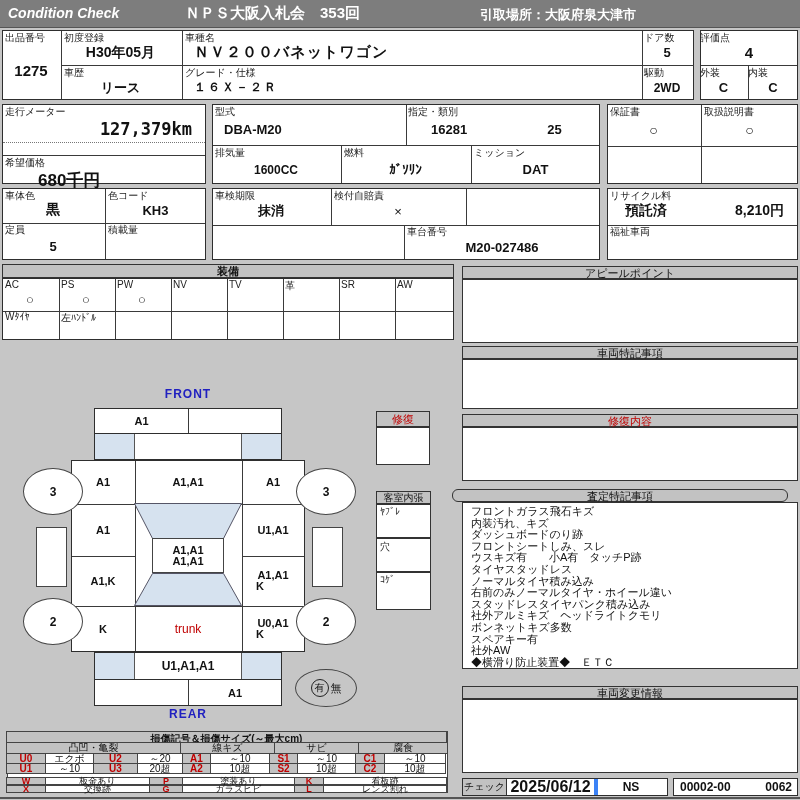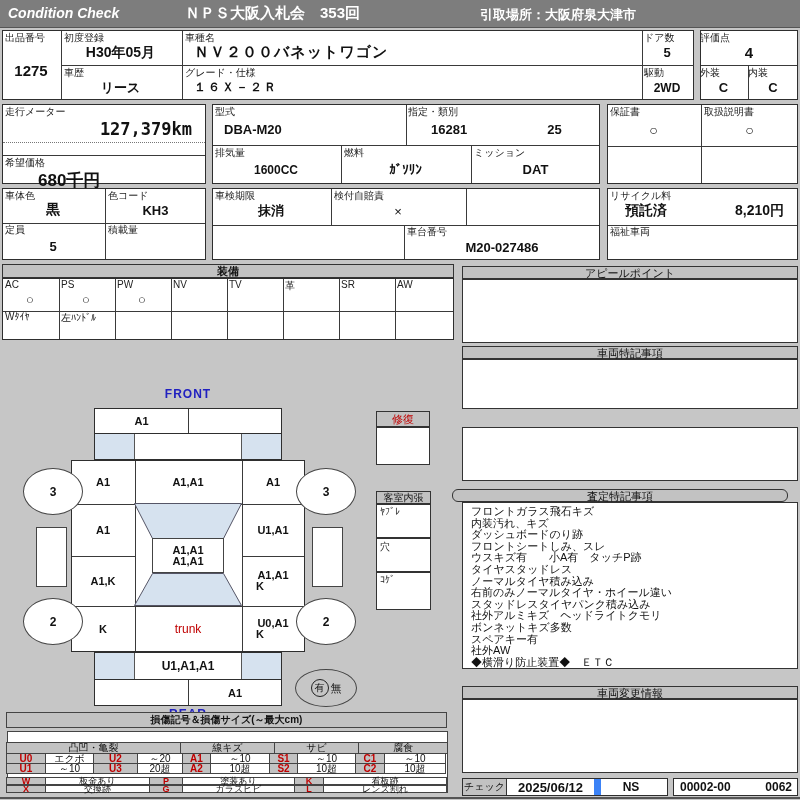--- a/index.html
+++ b/index.html
@@ -252,20 +252,21 @@
   <div class="cell" style="left:58px;top:310px;width:56px;height:30px;">
     <span class="lb">左ﾊﾝﾄﾞﾙ</span>
   </div>
 
   <div class="phdr" style="left:462px;top:266px;width:336px;height:13px;font-weight:normal;">アピールポイント</div>
   <div class="pbody" style="left:462px;top:279px;width:336px;height:64px;"></div>
 
   <div class="phdr" style="left:462px;top:346px;width:336px;height:13px;font-weight:normal;">車両特記事項</div>
   <div class="pbody" style="left:462px;top:359px;width:336px;height:50px;"></div>
 
+  <div class="phdr redtxt" style="left:462px;top:414px;width:336px;height:13px;font-weight:normal;">修復内容</div>
   <div class="pbody" style="left:462px;top:427px;width:336px;height:54px;"></div>
 
   <div class="phdr" style="left:452px;top:489px;width:336px;height:13px;font-weight:normal;border-radius:6px;">査定特記事項</div>
   <div class="pbody" style="left:462px;top:502px;width:336px;height:167px;padding:3px 8px;font-size:11px;line-height:11.6px;">
     <div>フロントガラス飛石キズ</div>
     <div>内装汚れ、キズ</div>
     <div>ダッシュボードのり跡</div>
     <div>フロントシートしみ、スレ</div>
     <div>ウスキズ有　　小A有　タッチP跡</div>
     <div>タイヤスタッドレス</div>
@@ -278,22 +279,22 @@
     <div>社外AW</div>
     <div>◆横滑り防止装置◆　ＥＴＣ</div>
   </div>
 
   <div class="phdr" style="left:462px;top:686px;width:336px;height:13px;font-weight:normal;">車両変更情報</div>
   <div class="pbody" style="left:462px;top:699px;width:336px;height:74px;"></div>
 
   <div class="box" style="left:462px;top:778px;width:206px;height:18px;">
     <div style="position:absolute;left:0;top:0;width:43px;height:16px;background:#c2c2c2;border-right:1px solid #333;
                 font-size:10px;display:flex;align-items:center;justify-content:center;">チェック</div>
-    <div style="position:absolute;left:44px;top:0;width:87px;height:16px;border-right:7px solid #3b82f6;
-                font-size:13px;font-weight:bold;display:flex;align-items:center;justify-content:center;">2025/06/12</div>
+    <div style="position:absolute;left:44px;top:0;width:87px;height:16px;border-right:4px solid #3b82f6;
+                font-size:16px;font-weight:bold;display:flex;align-items:center;justify-content:center;">2025/06/12</div>
     <div style="position:absolute;left:132px;top:0;width:72px;height:16px;font-size:12px;font-weight:bold;
                 display:flex;align-items:center;justify-content:center;">NS</div>
   </div>
   <div class="box" style="left:673px;top:778px;width:125px;height:18px;">
     <span style="position:absolute;left:6px;top:1px;font-size:12px;font-weight:bold;">00002-00</span>
     <span style="position:absolute;right:5px;top:1px;font-size:12px;font-weight:bold;">0062</span>
   </div>
 
   <div class="dcell bluetxt" style="left:138px;top:387px;width:100px;height:13px;font-size:12px;letter-spacing:1px;">FRONT</div>
 
@@ -379,21 +380,21 @@
     <span class="lb">ﾔﾌﾞﾚ</span>
   </div>
   <div class="pbody" style="left:376px;top:538px;width:55px;height:34px;">
     <span class="lb">穴</span>
   </div>
   <div class="pbody" style="left:376px;top:572px;width:55px;height:38px;">
     <span class="lb">ｺｹﾞ</span>
   </div>
 
   <div class="box" style="left:7px;top:731px;width:441px;height:62px;border-color:#444;background:#fff;"></div>
-  <div class="lgrow" style="left:7px;top:712px;width:441px;height:16px;">
+  <div class="lgrow" style="left:7px;top:731px;width:441px;height:16px;">
     <div class="lgc gray" style="width:441px;font-weight:bold;">損傷記号＆損傷サイズ(～最大cm)</div>
   </div>
   <div class="lgrow" style="left:7px;top:742px;width:441px;height:12px;">
     <div class="lgc gray" style="width:178px;">凸凹・亀裂</div>
     <div class="lgc gray" style="width:96px;">線キズ</div>
     <div class="lgc gray" style="width:87px;">サビ</div>
     <div class="lgc gray" style="width:91px;">腐食</div>
   </div>
   <div class="lgrow" style="left:7px;top:753px;width:441px;height:11px;">
     <div class="lgc code" style="width:40px;">U0</div>

